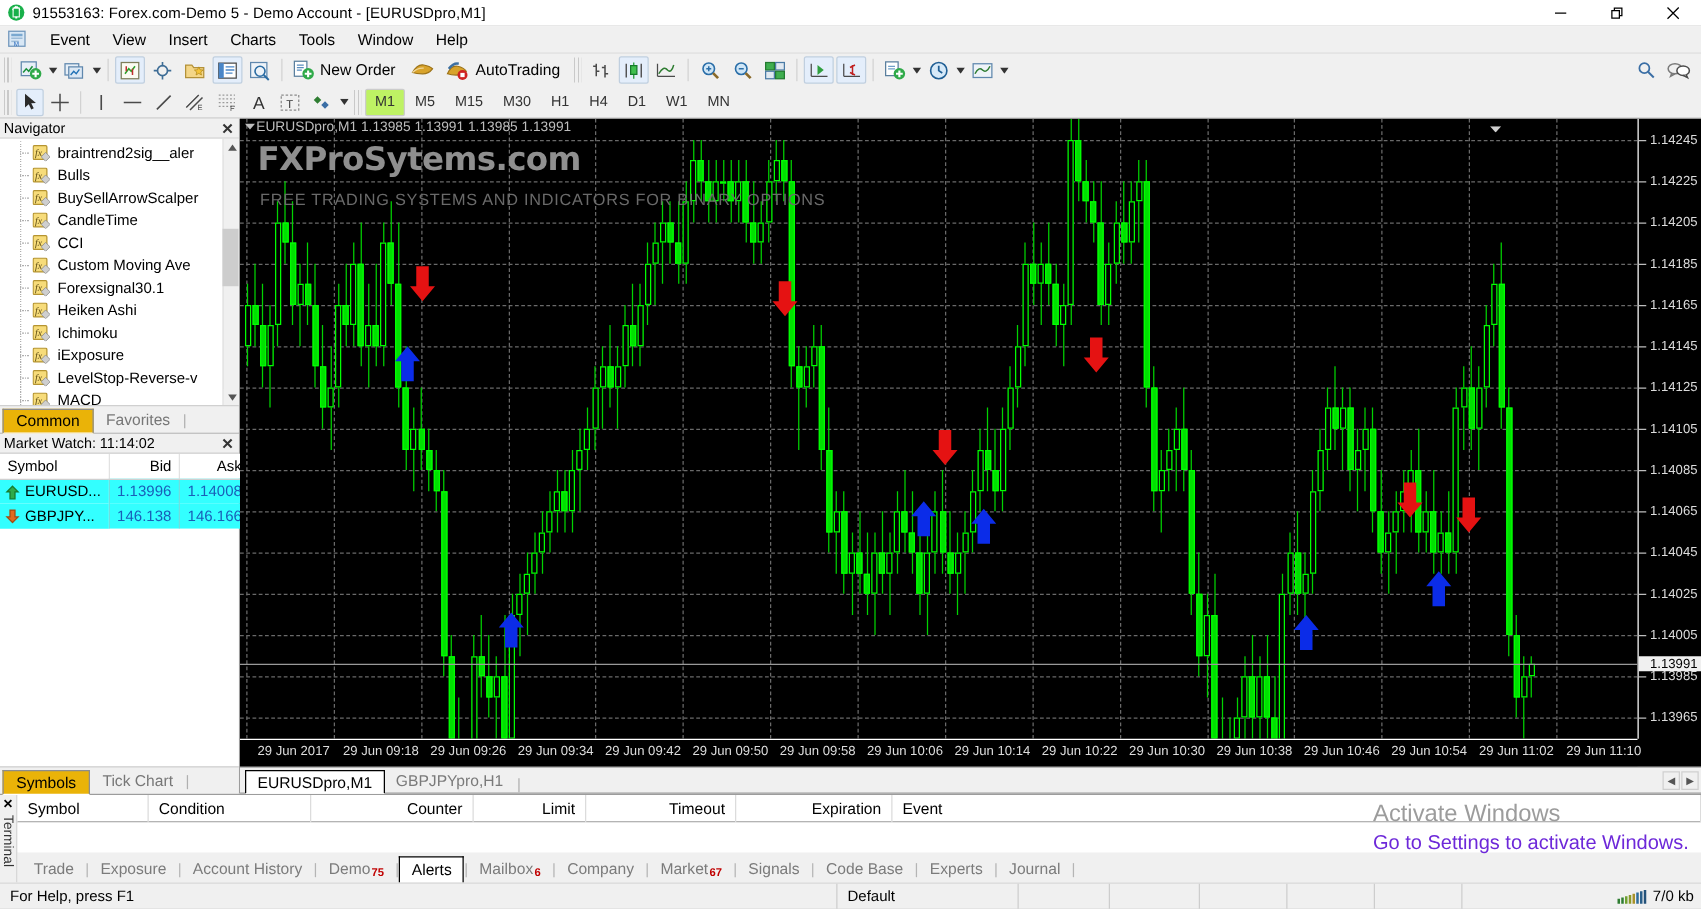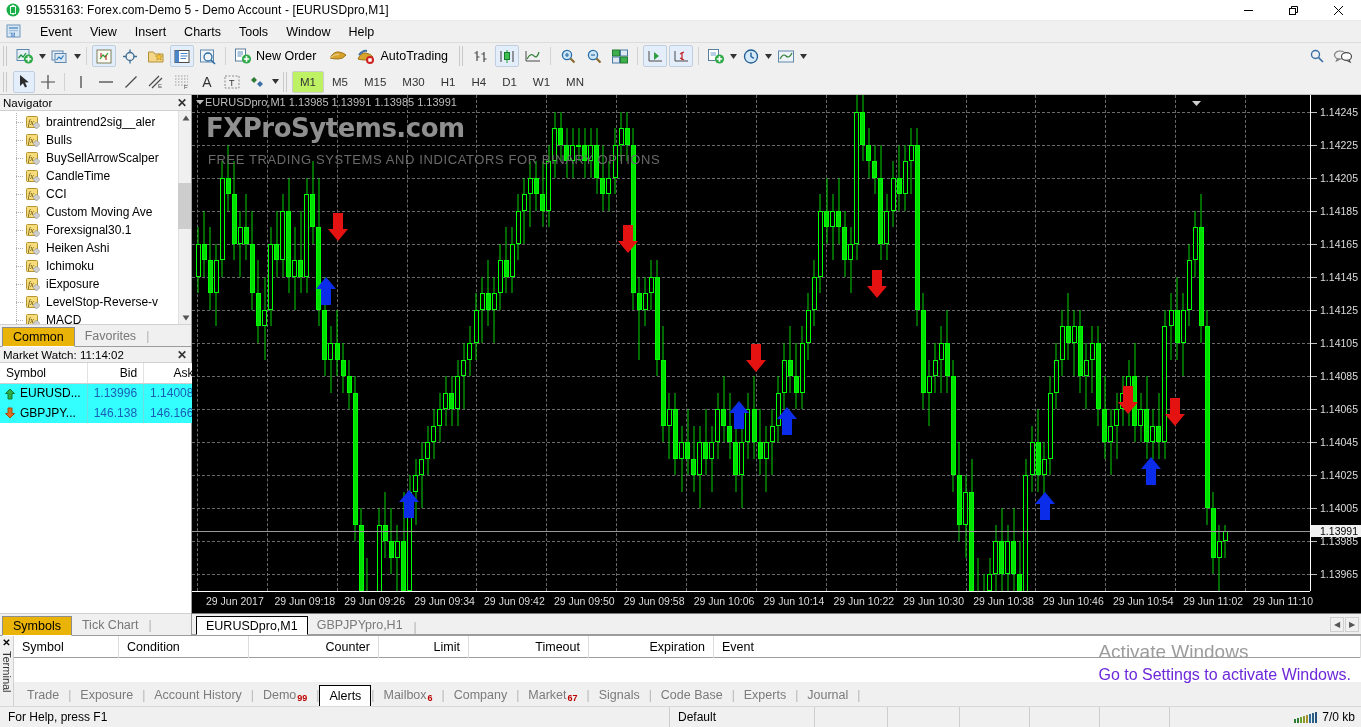--- a/index.html
+++ b/index.html
@@ -1547,21 +1547,21 @@
           <div class="ttab">
             <span>Exposure</span>
           </div>
           <div class="tsep">|</div>
           <div class="ttab">
             <span>Account History</span>
           </div>
           <div class="tsep">|</div>
           <div class="ttab">
             <span>Demo</span>
-            <span class="badge">99</span>
+            <span class="badge">75</span>
           </div>
           <div class="tsep">|</div>
           <div class="ttab active">
             <span>Alerts</span>
           </div>
           <div class="tsep">|</div>
           <div class="ttab">
             <span>Mailbox</span>
             <span class="badge">6</span>
           </div>

